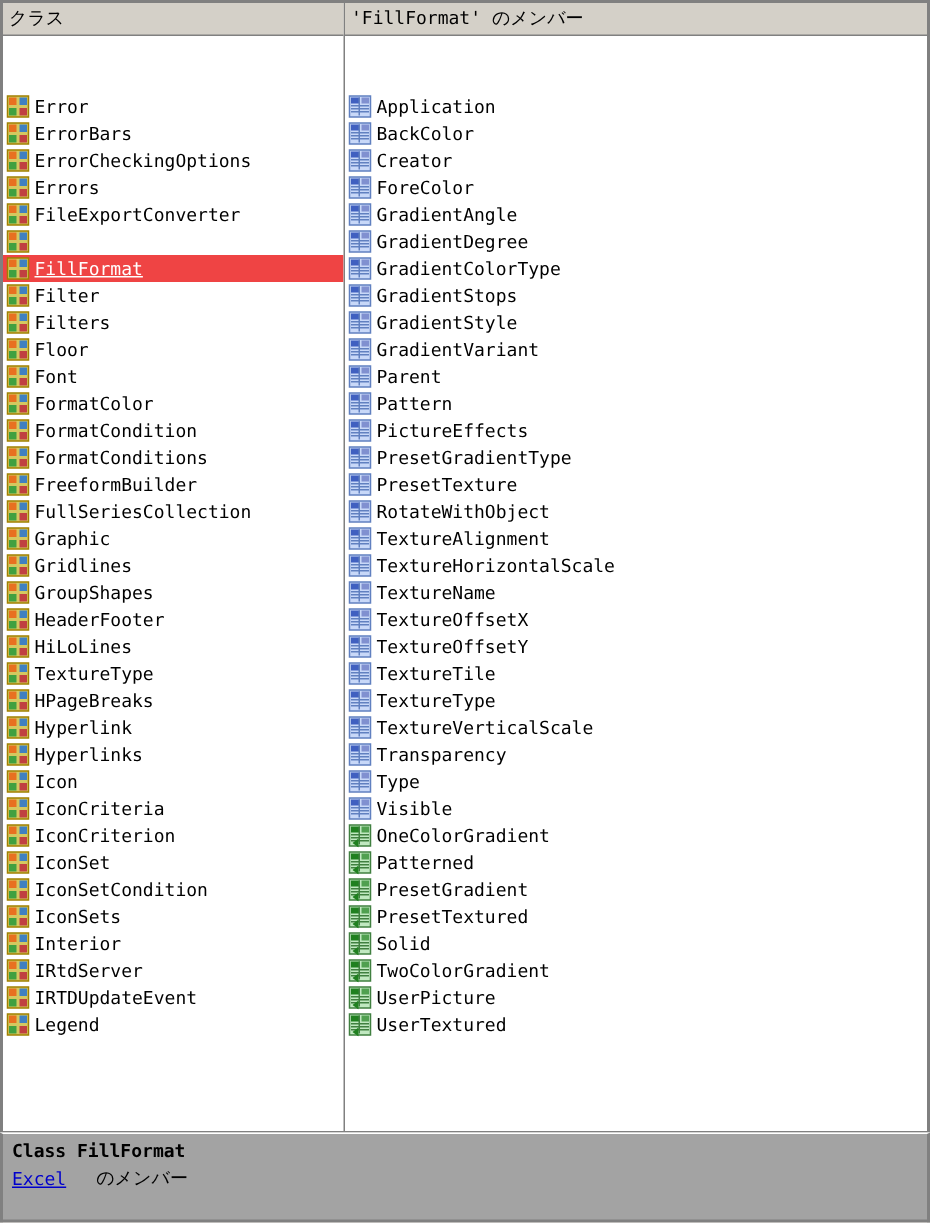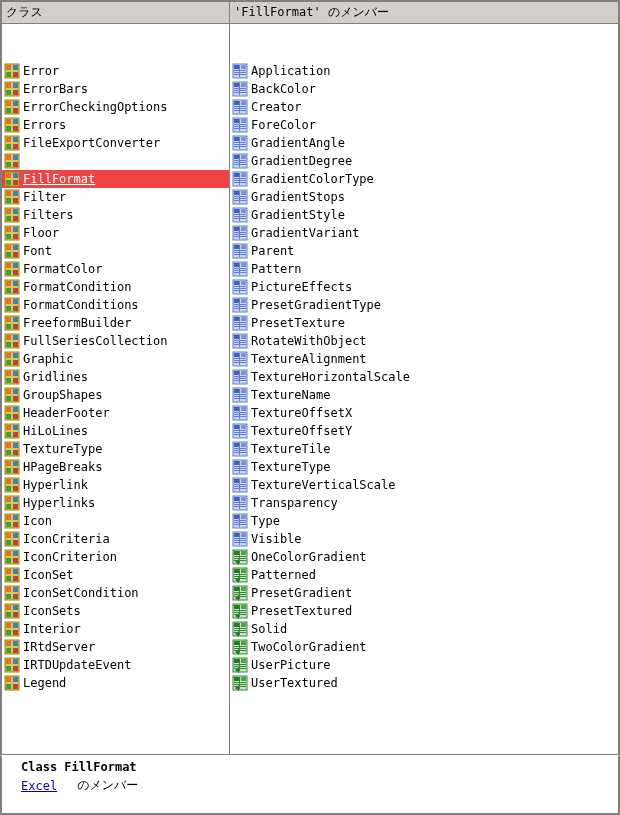--- a/index.html
+++ b/index.html
@@ -102,24 +102,24 @@
       display: flex;
       flex-direction: column;
       min-height: 0;
     }
 
     .right-panel .panel-header {
       border-bottom: 1px solid #808080;
     }
 
     .bottom-bar {
-      background: #ffffff;
+      background: #a3a3a3;
       border: 2px solid #808080;
       border-top: 1px solid #fff;
-      padding: 4px 19px;
+      padding: 4px 6px;
       height: 60px;
     }
 
     .bottom-bar-class {
       font-size: 12px;
       font-weight: bold;
       margin-bottom: 3px;
     }
 
     .bottom-bar-link {

